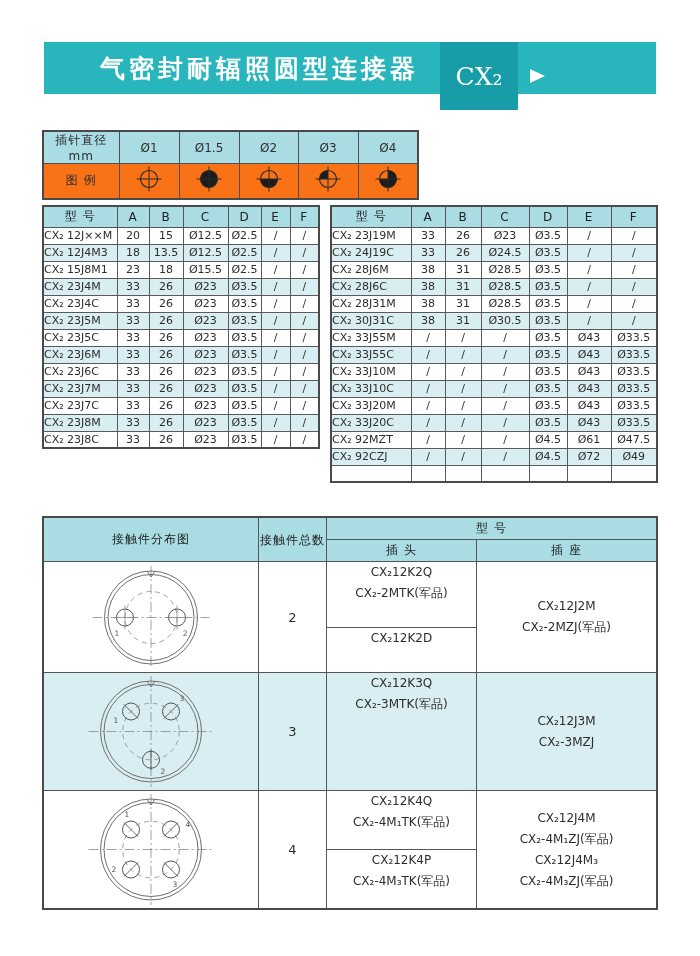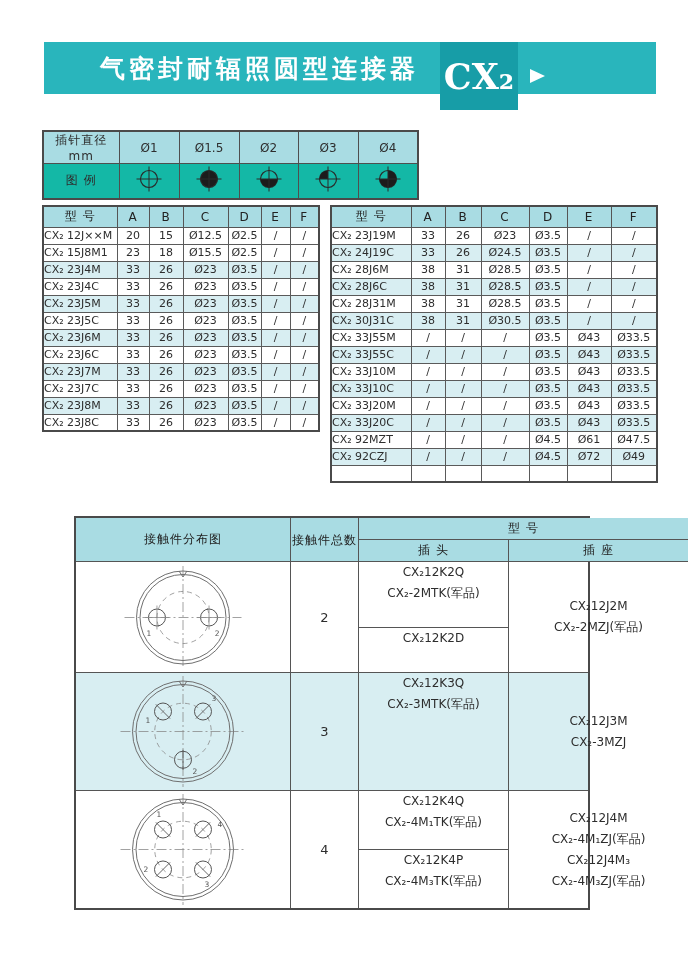--- a/index.html
+++ b/index.html
@@ -5,45 +5,45 @@
   * { margin:0; padding:0; box-sizing:border-box; }
   html,body { width:700px; height:956px; background:#ffffff; overflow:hidden; }
   body { font-family:"DejaVu Sans","Liberation Sans",sans-serif; color:#333; position:relative; }
 
   
   .banner { position:absolute; left:44px; top:42px; width:612px; height:52px; background:#29B5BC; }
   .banner-title { position:absolute; left:56px; top:50%; transform:translateY(-50%);
                   font-size:25px; font-weight:bold; color:#fff; letter-spacing:4px; white-space:nowrap; }
   .series-box { position:absolute; left:396px; top:0; width:78px; height:68px; background:#179DA7;
                 display:flex; align-items:center; justify-content:center; }
-  .series-label { font-family:"DejaVu Serif","Liberation Serif",serif; font-size:35px; font-weight:bold; color:#fff; }
+  .series-label { font-family:"DejaVu Serif","Liberation Serif",serif; font-size:25px; font-weight:normal; color:#fff; }
   .banner-arrow { position:absolute; left:486px; top:27px; width:0; height:0;
                   border-left:15px solid #fff; border-top:7px solid rgba(255,255,255,0);
                   border-bottom:7px solid rgba(255,255,255,0); }
 
   
   .pin-table { position:absolute; left:42px; top:130px; width:375px; border-collapse:collapse;
-               table-layout:fixed; border:2px solid #4a4a4a; background:#14b8a6; }
+               table-layout:fixed; border:2px solid #4a4a4a; background:#f97316; }
   .pin-table td { border:1px solid #4f4f4f; text-align:center; font-size:12px; color:#2e2e2e; }
   .pin-table tr:first-child td { background:#A9DCE3; height:31px; }
   .pin-table tr:last-child td { height:35px; }
   .pin-label { font-size:12px; letter-spacing:1px; }
 
   
   .spec-table { position:absolute; top:205px; border-collapse:collapse; table-layout:fixed;
                 border:2px solid #4a4a4a; background:#fff; }
   .spec-table th { background:#A9DCE3; height:21px; font-size:12px; font-weight:normal; color:#222;
                    border:1px solid #555; letter-spacing:1px; }
   .spec-table td { border:1px solid #5a5a5a; height:17px; font-size:11px; text-align:center;
                    color:#2d2d2d; padding:0; white-space:nowrap; overflow:hidden; }
   .spec-table td.model { text-align:left; padding-left:0; }
   .spec-table tr.stripe td { background:#D8EEF2; }
 
   
-  .ct-wrap { position:absolute; left:42px; top:516px; width:516px; border:2px solid #4a4a4a; background:#fff;margin-left:32px; }
+  .ct-wrap { position:absolute; left:42px; top:516px; width:616px; border:2px solid #4a4a4a; background:#fff; }
   .ct-header { display:grid; grid-template-columns:215px 68px 150px 179px; grid-template-rows:22px 22px; }
   .ct-header > div { background:#A9DCE3; display:flex; align-items:center; justify-content:center;
                      font-size:12px; color:#222; letter-spacing:1px; }
   .cth-diagram { grid-column:1; grid-row:1 / 3; border-right:1px solid #555; border-bottom:1px solid #555; }
   .cth-count   { grid-column:2; grid-row:1 / 3; border-right:1px solid #555; border-bottom:1px solid #555;
                  flex-direction:row; line-height:18px; }
   .cth-model   { grid-column:3 / 5; grid-row:1; border-bottom:1px solid #555; }
   .cth-plug    { grid-column:3; grid-row:2; border-right:1px solid #555; border-bottom:1px solid #555; }
   .cth-socket  { grid-column:4; grid-row:2; border-bottom:1px solid #555; }
 
@@ -146,20 +146,29 @@
   <tbody id="spec-left-body">
       <tr>
         <td class="model">CX₂ 12J××M</td>
         <td>20</td>
         <td>15</td>
         <td>Ø12.5</td>
         <td>Ø2.5</td>
         <td>/</td>
         <td>/</td>
       </tr>
+      <tr class="stripe">
+        <td class="model">CX₂ 12J4M3</td>
+        <td>18</td>
+        <td>13.5</td>
+        <td>Ø12.5</td>
+        <td>Ø2.5</td>
+        <td>/</td>
+        <td>/</td>
+      </tr>
       <tr>
         <td class="model">CX₂ 15J8M1</td>
         <td>23</td>
         <td>18</td>
         <td>Ø15.5</td>
         <td>Ø2.5</td>
         <td>/</td>
         <td>/</td>
       </tr>
       <tr class="stripe">

